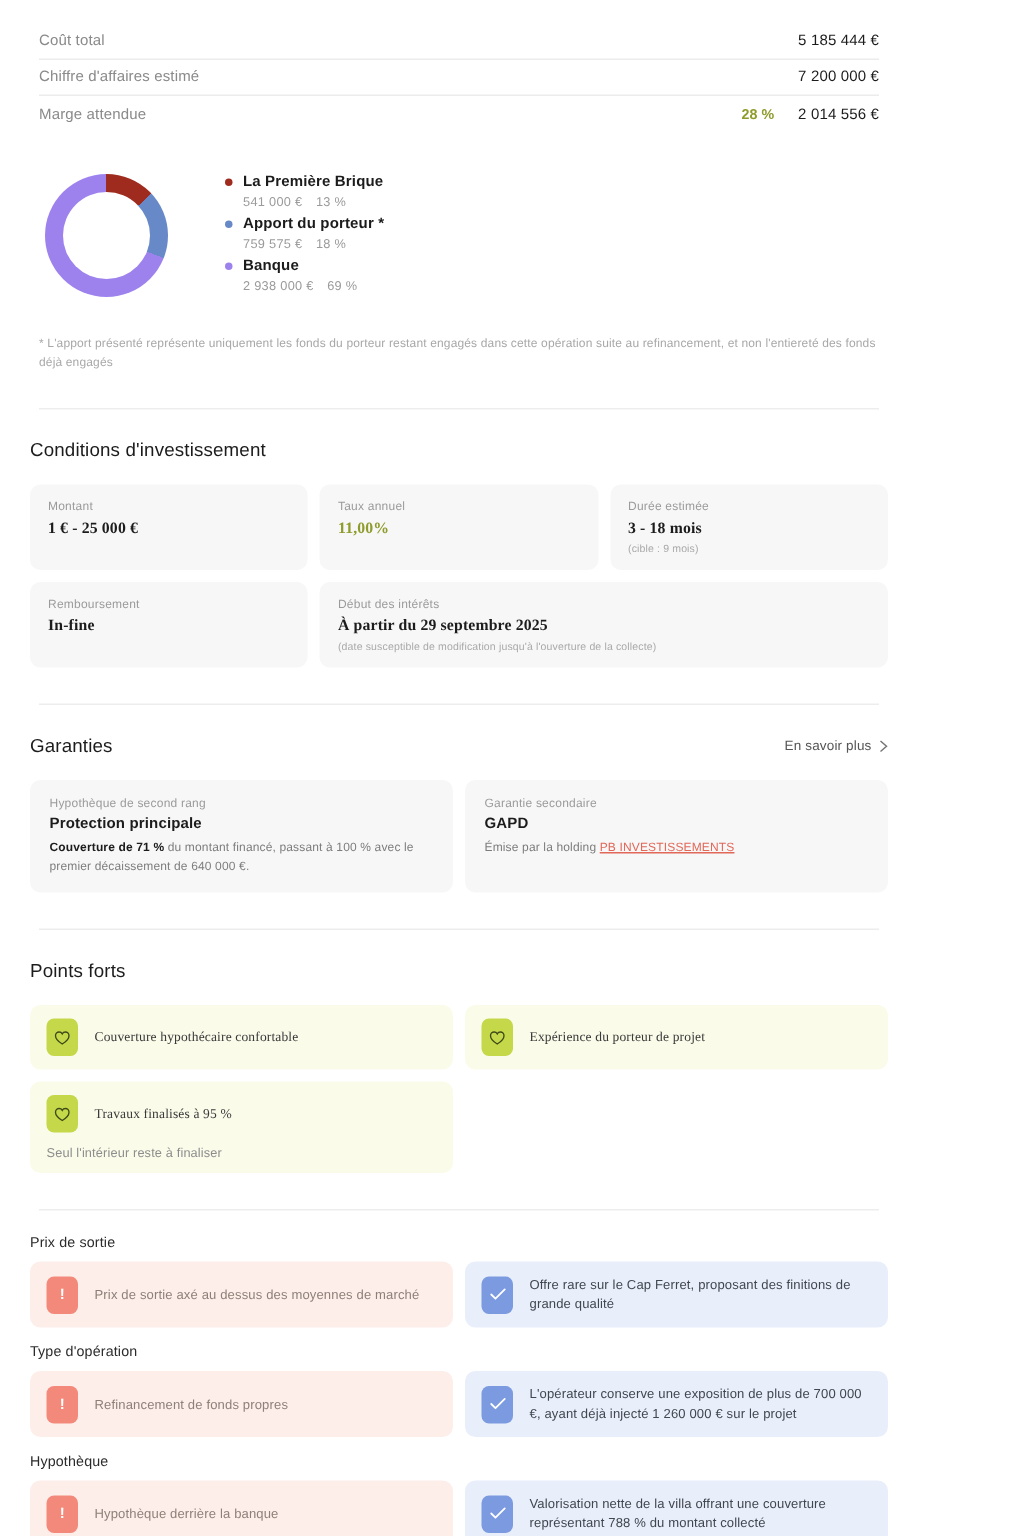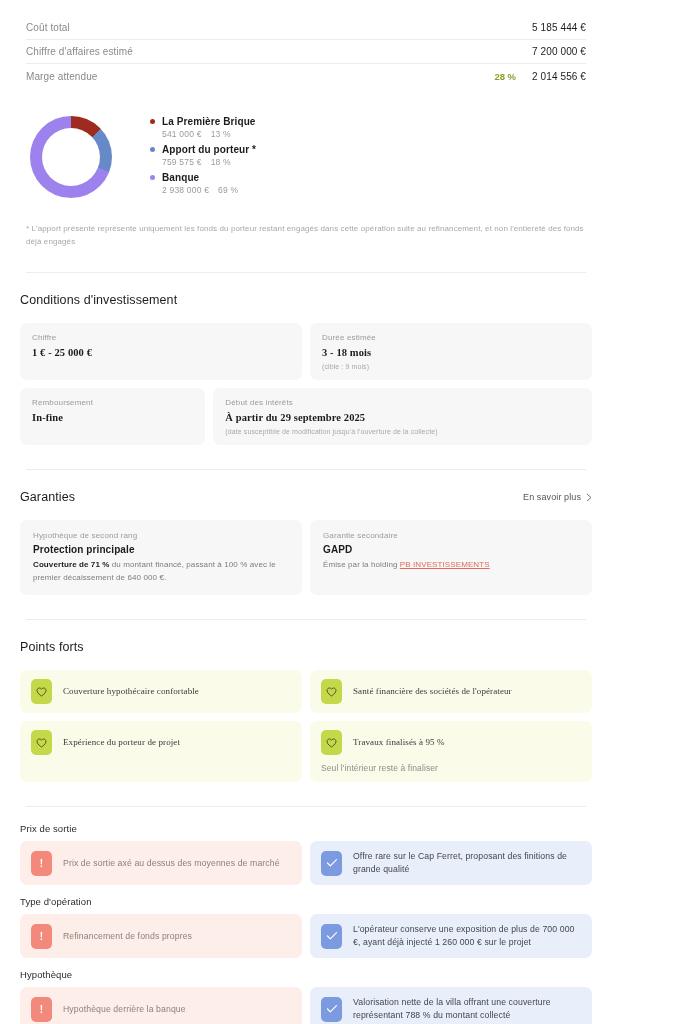--- a/index.html
+++ b/index.html
@@ -192,22 +192,26 @@
 
   <div class="sp24"></div>
   <div class="divider"></div>
   <div class="sp20"></div>
 
   <div class="section">
     <div class="section-title">Conditions d'investissement</div>
     <div class="sp16"></div>
     <div class="cards">
       <div class="card">
-        <div class="card-label">Chiffre</div>
+        <div class="card-label">Montant</div>
         <div class="card-value">1 € - 25 000 €</div>
+      </div>
+      <div class="card">
+        <div class="card-label">Taux annuel</div>
+        <div class="card-value accent">11,00%</div>
       </div>
       <div class="card">
         <div class="card-label">Durée estimée</div>
         <div class="card-value">3 - 18 mois</div>
         <div class="card-note">(cible : 9 mois)</div>
       </div>
     </div>
     <div style="height:8px"></div>
     <div class="cards">
       <div class="card" style="flex:0 0 calc(33.333% - 5.34px)">
@@ -266,30 +270,20 @@
         <div class="pf-row">
           <span class="badge green">
             <svg width="11" height="10" viewBox="0 0 11 10">
                 <path d="M5.5 9 C5.5 9 1 6.3 1 3.5 C1 2.1 2.1 1 3.4 1 C4.3 1 5.1 1.5 5.5 2.2 C5.9 1.5 6.7 1 7.6 1 C8.9 1 10 2.1 10 3.5 C10 6.3 5.5 9 5.5 9 Z" fill="none" stroke="#3f4a18" stroke-width="0.9"></path>
               </svg>
           </span>
           <span class="pf-text">Couverture hypothécaire confortable</span>
         </div>
       </div>
 
-      <div class="pf-card">
-        <div class="pf-row">
-          <span class="badge green">
-            <svg width="11" height="10" viewBox="0 0 11 10">
-                <path d="M5.5 9 C5.5 9 1 6.3 1 3.5 C1 2.1 2.1 1 3.4 1 C4.3 1 5.1 1.5 5.5 2.2 C5.9 1.5 6.7 1 7.6 1 C8.9 1 10 2.1 10 3.5 C10 6.3 5.5 9 5.5 9 Z" fill="none" stroke="#3f4a18" stroke-width="0.9"></path>
-              </svg>
-          </span>
-          <span class="pf-text">Santé financière des sociétés de l'opérateur</span>
-        </div>
-      </div>
 
       <div class="pf-card">
         <div class="pf-row">
           <span class="badge green">
             <svg width="11" height="10" viewBox="0 0 11 10">
                 <path d="M5.5 9 C5.5 9 1 6.3 1 3.5 C1 2.1 2.1 1 3.4 1 C4.3 1 5.1 1.5 5.5 2.2 C5.9 1.5 6.7 1 7.6 1 C8.9 1 10 2.1 10 3.5 C10 6.3 5.5 9 5.5 9 Z" fill="none" stroke="#3f4a18" stroke-width="0.9"></path>
               </svg>
           </span>
           <span class="pf-text">Expérience du porteur de projet</span>
         </div>

